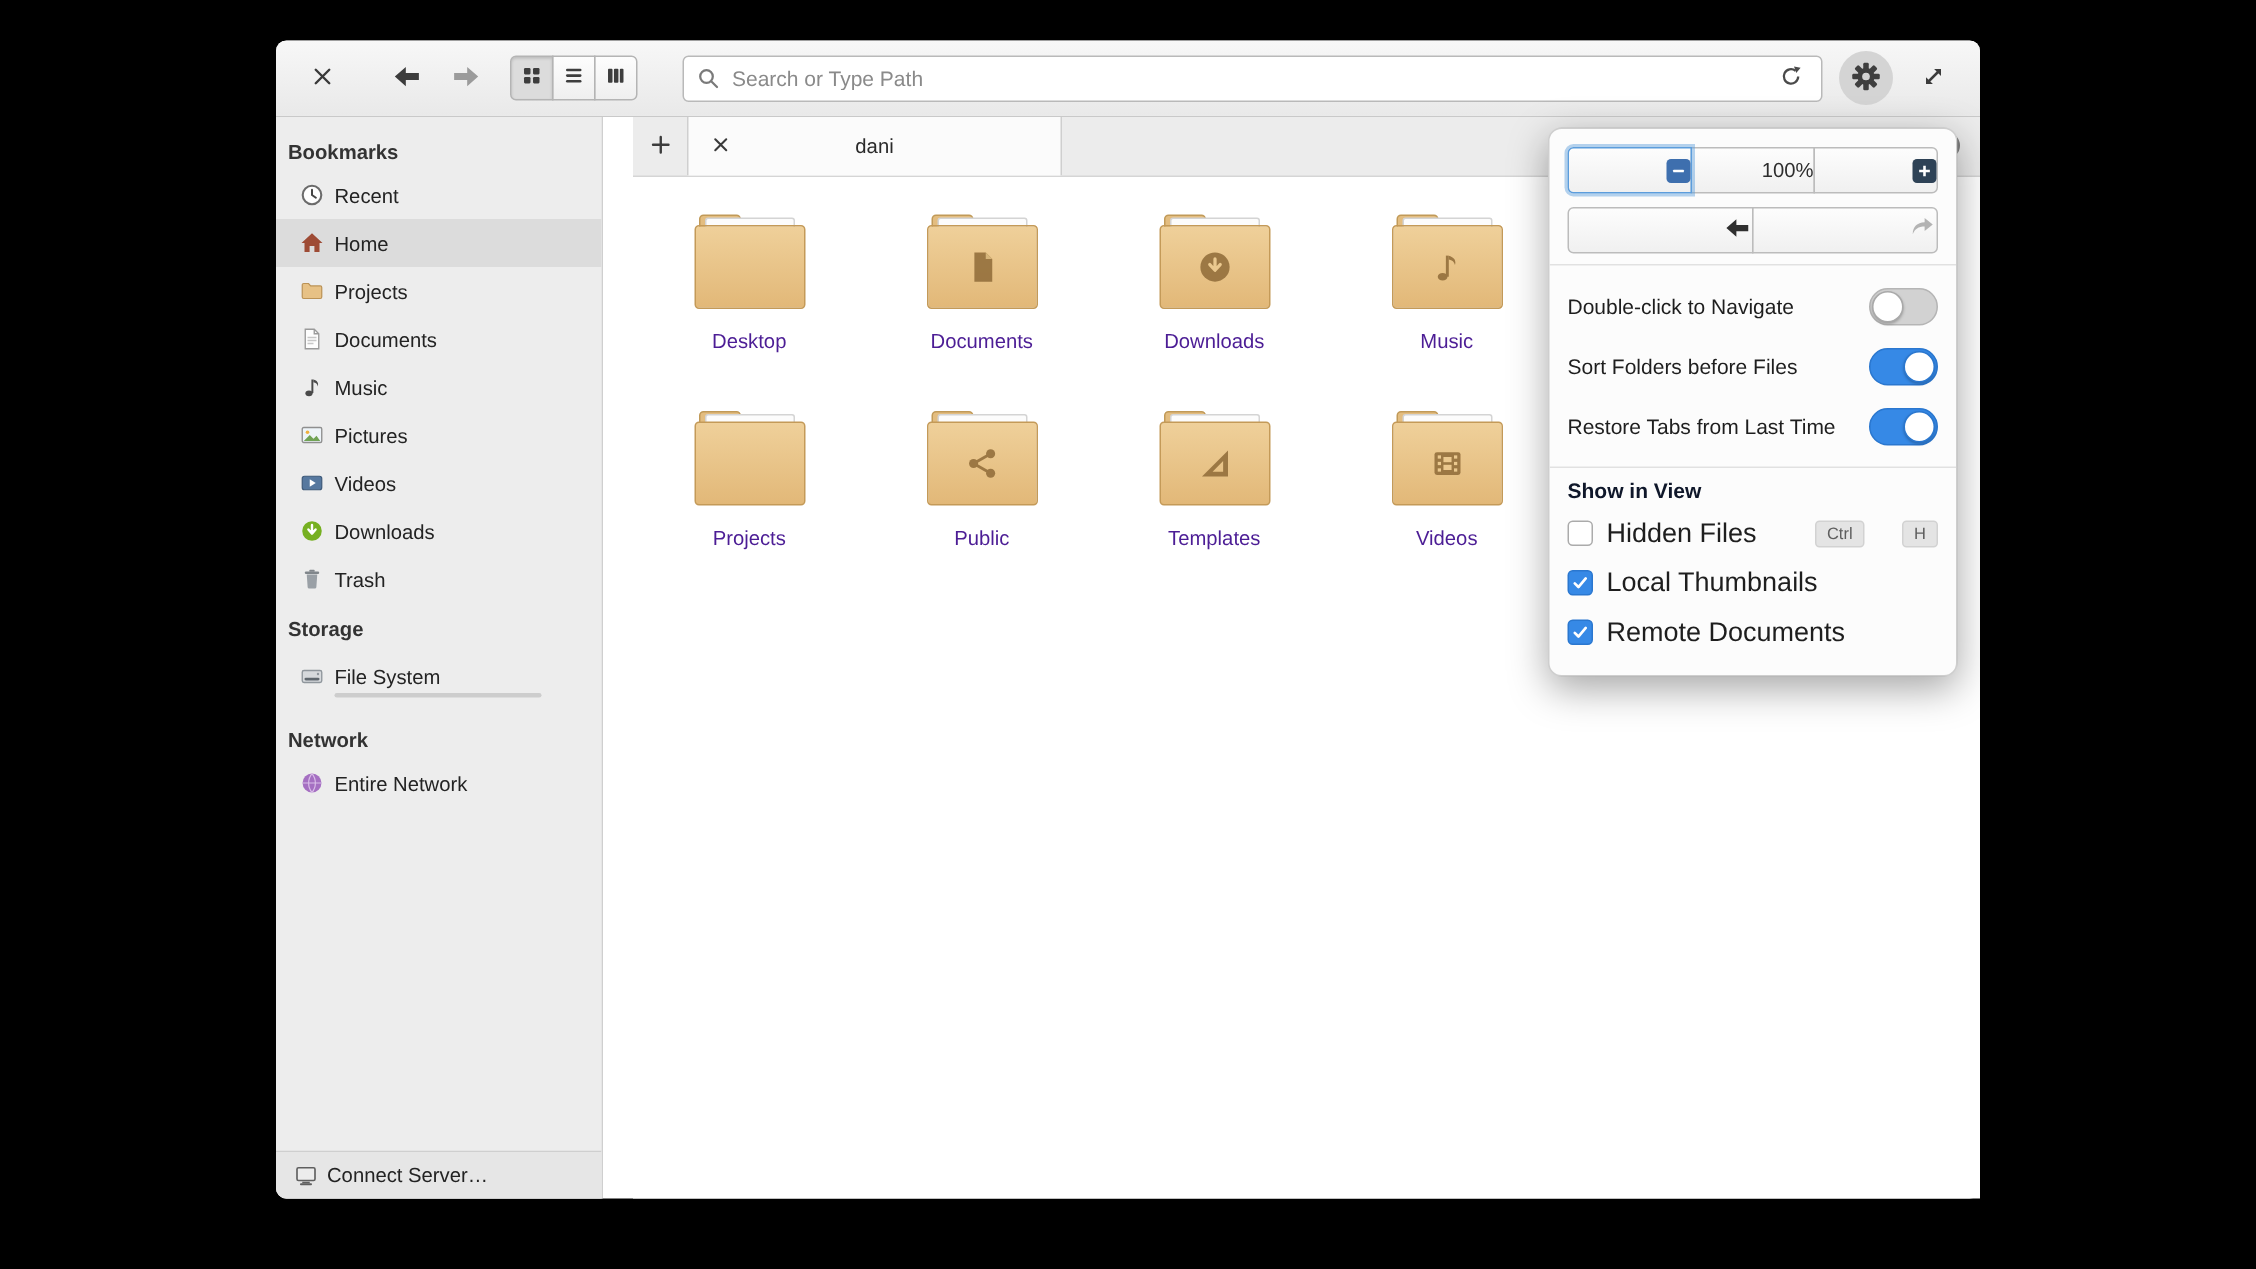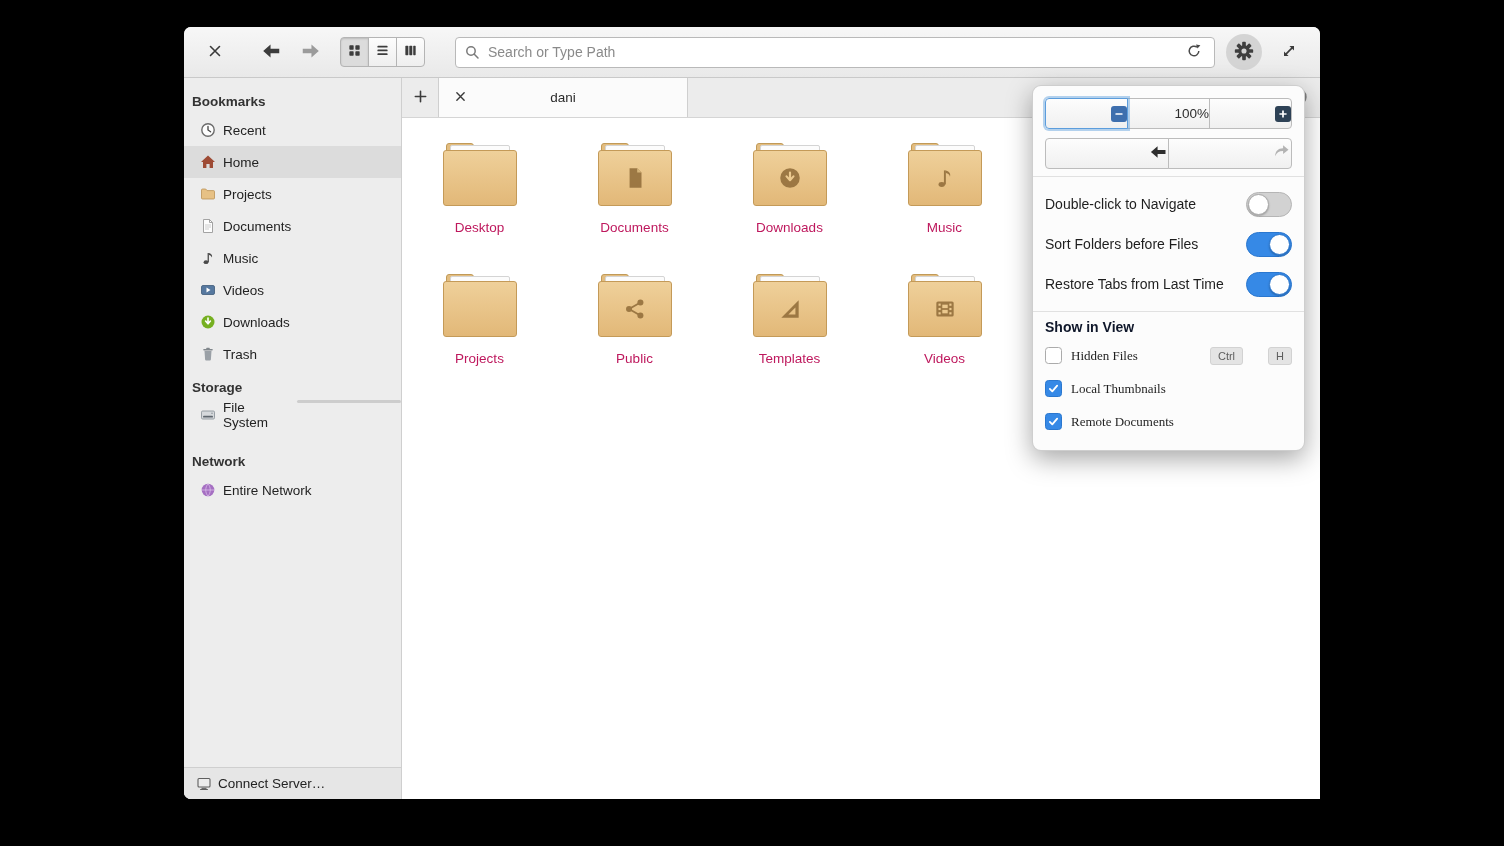--- a/index.html
+++ b/index.html
@@ -40,35 +40,35 @@
   }
   .searchbar input{
     flex:1;border:none;outline:none;font-size:14px;color:#333;background:transparent;
     font-family:"Liberation Sans","DejaVu Sans",sans-serif;margin-left:6px;
   }
   .searchbar input::placeholder{color:#8a8a8a;}
   .mr-lg{margin-right:26px;}
   .mr-md{margin-right:10px;}
   .mr-sm{margin-right:12px;}
   
-  .winbody{flex:1;display:flex;min-height:0;}
+  .winbody{flex:1;display:flex;min-height:0;gap:20px;}
   .sidebar{
     width:217px;flex:none;background:#ededed;border-right:1px solid #cfcfcf;
     display:flex;flex-direction:column;border-radius:0 0 0 7px;
   }
   .sidenav{flex:1;overflow:hidden;padding-top:6px;}
   .stitle{font-size:13.5px;font-weight:bold;color:#333;padding:10px 8px 5px 8px;}
   .srow{
     height:32px;display:flex;align-items:center;padding-left:16px;gap:7px;cursor:pointer;
   }
   .srow.selected{background:#dcdcdc;}
   .srow .slabel{font-size:13.5px;color:#232323;}
   .sicon{width:16px;height:16px;flex:none;display:flex;}
   .sicon svg{width:16px;height:16px;}
-  .srow-fs{height:44px;flex-direction:row;align-items:flex-start;justify-content:center;gap:3px;}
+  .srow-fs{height:44px;flex-direction:column;align-items:flex-start;justify-content:center;gap:3px;}
   .fsline{display:flex;align-items:center;gap:7px;}
   .usage{width:138px;height:3px;background:#cdcdcd;border-radius:2px;margin-left:23px;overflow:hidden;}
   .usage .ufill{height:100%;background:#8a8a8a;width:0;}
   .connect{
     height:31px;flex:none;border-top:1px solid #cfcfcf;background:#e6e6e6;
     display:flex;align-items:center;gap:6px;padding-left:12px;cursor:pointer;
     font-size:13.5px;color:#232323;border-radius:0 0 0 7px;
   }
   
   .main{flex:1;display:flex;flex-direction:column;min-width:0;position:relative;}
@@ -106,21 +106,21 @@
   .folder .fpaper{
     position:absolute;top:-5px;left:7px;right:7px;height:12px;background:#fcfcfc;
     border:1px solid #d4d4d4;border-radius:2px;
   }
   .folder .fbody{
     position:absolute;left:0;right:0;top:0;bottom:0;border-radius:3px;
     background:linear-gradient(#efd09a,#e2b878);border:1px solid #c49a58;
     display:flex;align-items:center;justify-content:center;
   }
   .folder .fbody svg{width:26px;height:26px;opacity:.85;}
-  .flabel{font-size:13.5px;color:#be185d;}
+  .flabel{font-size:13.5px;color:#4c1d95;}
   
   .popover{
     position:absolute;left:848px;top:58px;width:273px;box-sizing:border-box;
     background:#fcfcfc;border:1px solid rgba(0,0,0,.18);border-radius:9px;
     box-shadow:0 8px 26px rgba(0,0,0,.35);padding:12px;z-index:50;
   }
   .zoomgrp,.histgrp{display:flex;}
   .zbtn{
     flex:1;height:31px;background:linear-gradient(#fdfdfd,#f0f0f0);border:1px solid #bcbcbc;
     margin-left:-1px;display:flex;align-items:center;justify-content:flex-end;cursor:pointer;padding:0;
@@ -143,21 +143,21 @@
   .switch.on{background:#3689e6;border-color:#2a77cf;}
   .switch.on .knob{left:auto;right:1px;border-color:#2a77cf;}
   .psep{border:none;border-top:1px solid #e1e1e1;margin:7px -12px;}
   .ptitle{font-size:14px;font-weight:bold;color:#0f172a;margin:6px 0 4px 0;}
   .crow{height:33px;display:flex;align-items:center;gap:9px;}
   .cb{width:17px;height:17px;border-radius:3.5px;background:#fff;border:1px solid #ababab;
     display:flex;align-items:center;justify-content:center;flex:none;cursor:pointer;box-sizing:border-box;}
   .cb svg{display:none;width:13px;height:13px;}
   .cb.checked{background:#3689e6;border-color:#2a77cf;}
   .cb.checked svg{display:block;}
-  .clabel{font-size:13px;color:#1e1e1e;flex:1;font-family:Liberation Serif, serif;}
+  .clabel{font-size:18px;color:#1e1e1e;flex:1;}
   .key{background:#e4e4e4;border:1px solid #d2d2d2;border-radius:3px;padding:2px 7px;
     font-size:11px;color:#5e5e5e;flex:none;margin-left:16px;}
 </style>
 </head>
 <body>
 
 <div class="window">
 
   <div class="headerbar">
     <button class="hbtn mr-lg">
@@ -305,20 +305,30 @@
         </div>
         <div class="srow">
           <span class="sicon">
               <svg viewBox="0 0 16 16">
                 <ellipse cx="6" cy="12.2" rx="2.4" ry="1.9" fill="#4a4a4a"></ellipse>
                 <rect x="7.6" y="3" width="1.3" height="9" fill="#4a4a4a"></rect>
                 <path d="M8.9 3 c2.8 .8 3.6 2.4 3 4.6 c-.3 -1.5 -1.3 -2.4 -3 -2.7 Z" fill="#4a4a4a"></path>
               </svg>
             </span>
           <span class="slabel">Music</span>
+        </div>
+        <div class="srow">
+          <span class="sicon">
+              <svg viewBox="0 0 16 16">
+                <rect x="1.5" y="3" width="13" height="10" rx="1" fill="#eef4f9" stroke="#8f8f8f" stroke-width="0.9"></rect>
+                <circle cx="5" cy="6.2" r="1.2" fill="#f0b13f"></circle>
+                <path d="M2.5 12 L6.5 8 l2.5 2.5 L11 8.5 l2.5 3.5 Z" fill="#71a356"></path>
+              </svg>
+            </span>
+          <span class="slabel">Pictures</span>
         </div>
         <div class="srow">
           <span class="sicon">
               <svg viewBox="0 0 16 16">
                 <rect x="1.5" y="3.5" width="13" height="9" rx="1.5" fill="#56789f" stroke="#3e5a7a" stroke-width="0.8"></rect>
                 <path d="M6.5 5.5 l4 2.5 -4 2.5 Z" fill="#fff"></path>
               </svg>
             </span>
           <span class="slabel">Videos</span>
         </div>

